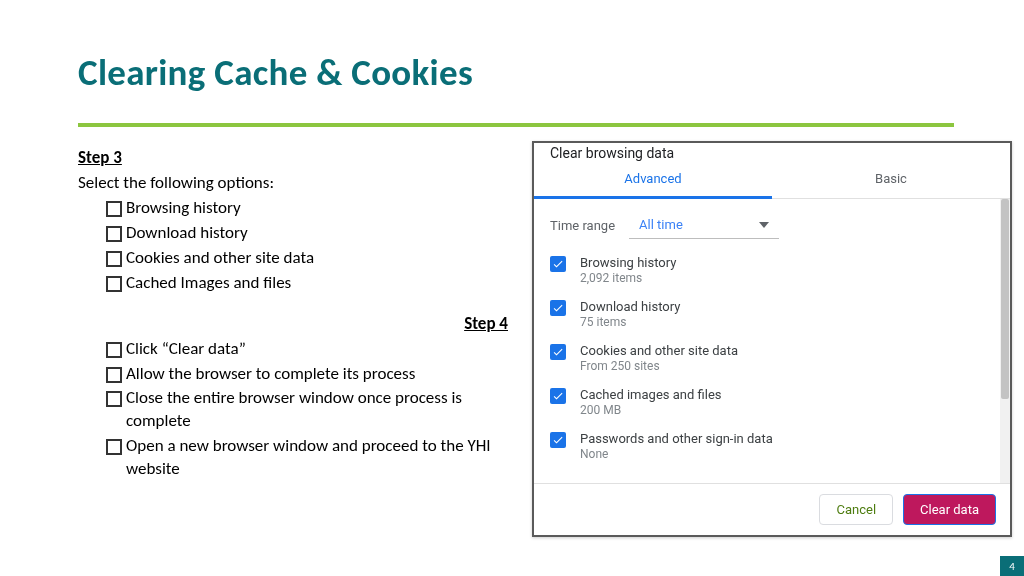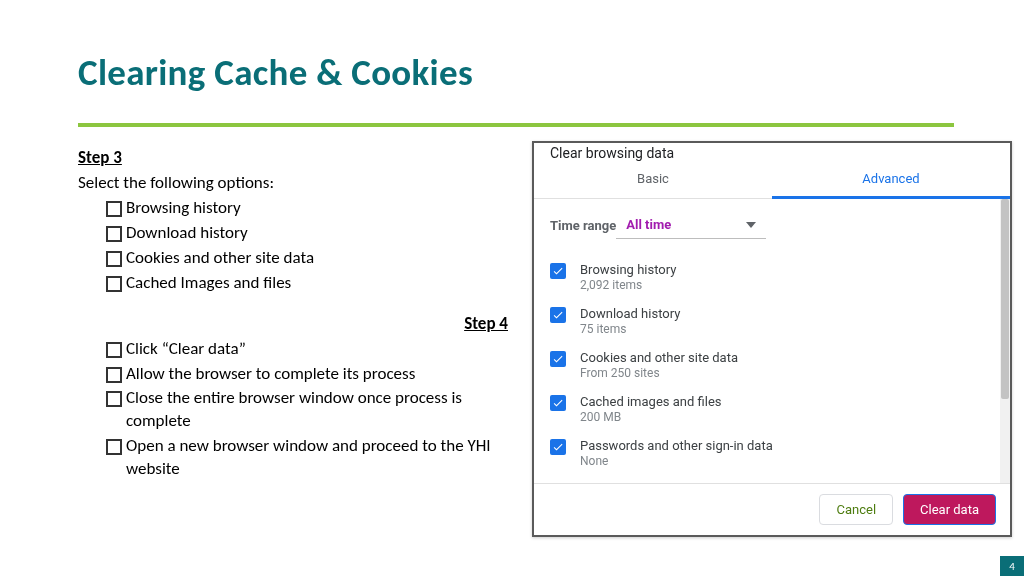--- a/index.html
+++ b/index.html
@@ -36,25 +36,25 @@
     box-shadow: 0 1px 3px rgba(0,0,0,.2);
   }
   .dlg-title { font-size: 14px; color: #202124; padding: 2px 16px 10px; }
   .tabs { display: flex; border-bottom: 1px solid #e0e0e0; }
   .tab { flex: 1; text-align: center; font-size: 13px; padding: 0 0 10px; color: #5f6368; cursor: pointer; }
   .tab.active { color: #1a73e8; border-bottom: 3px solid #1a73e8; margin-bottom: -1px; }
   .dlg-body { position: relative; flex: 1; overflow: hidden; }
   .dlg-scroll { position: absolute; inset: 0 12px 0 0; overflow-y: auto; padding: 12px 16px 0; }
   .scrollbar { position: absolute; top: 0; right: 0; bottom: 0; width: 10px; background: #f1f1f1; }
   .scrollbar .thumb { position: absolute; left: 1px; right: 1px; top: 0; height: 200px; background: #c3c3c3; border-radius: 2px; }
-  .tr-row { display: flex; align-items: center; margin-bottom: 16px; font-weight: bold; }
+  .tr-row { display: flex; align-items: center; gap: 14px; margin-bottom: 9px; }
   .tr-label { font-size: 13px; color: #5f6368; }
   .select {
     display: inline-flex; align-items: center; justify-content: space-between;
-    width: 150px; padding: 6px 10px; font-size: 13px; color: #a21caf;
+    width: 150px; padding: 6px 10px; font-size: 13px; color: #3b82f6;
     border-bottom: 1px solid #bdbdbd; cursor: pointer;
   }
   .caret {
     width: 0; height: 0; border-left: 5px solid transparent;
     border-right: 5px solid transparent; border-top: 6px solid #5f6368;
   }
   .opt { display: flex; gap: 14px; align-items: flex-start; padding: 7px 0; }
   .chk {
     width: 16px; height: 16px; border-radius: 2px; flex: 0 0 16px; margin-top: 1px;
     display: flex; align-items: center; justify-content: center;
@@ -101,22 +101,22 @@
         <li>Allow the browser to complete its process</li>
         <li class="wrap">Close the entire browser window once process is complete</li>
         <li class="wrap">Open a new browser window and proceed to the YHI website</li>
       </ul>
     </div>
 
     <div class="right">
       <div class="dialog">
         <div class="dlg-title">Clear browsing data</div>
         <div class="tabs">
+          <div class="tab active">Advanced</div>
           <div class="tab">Basic</div>
-          <div class="tab active">Advanced</div>
         </div>
 
         <div class="dlg-body">
           <div class="dlg-scroll">
             <div class="tr-row">
               <span class="tr-label">Time range</span>
               <div class="select">
                 <span>All time</span>
                 <span class="caret"></span>
               </div>

